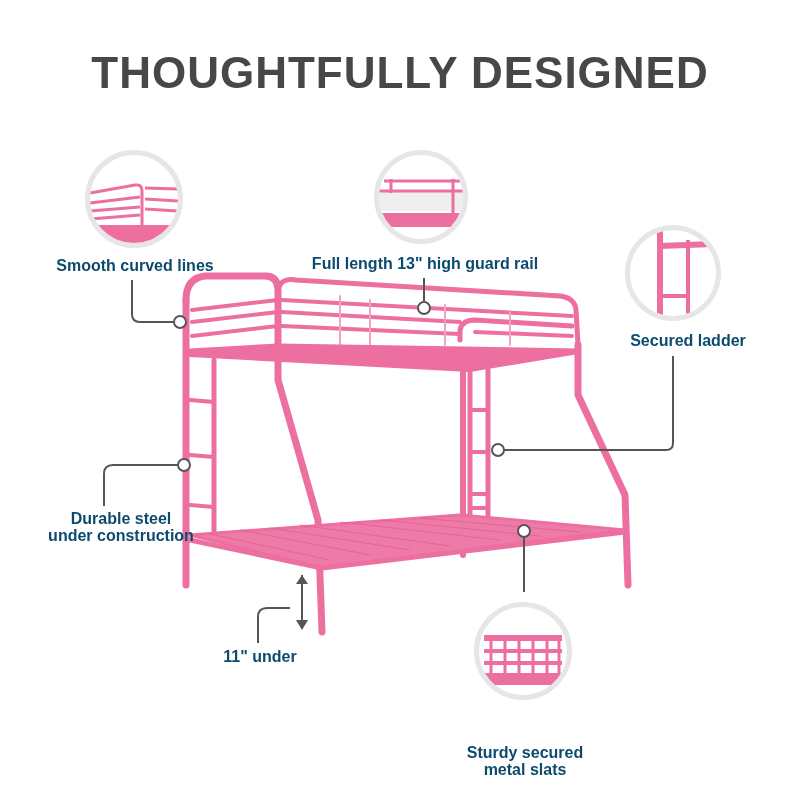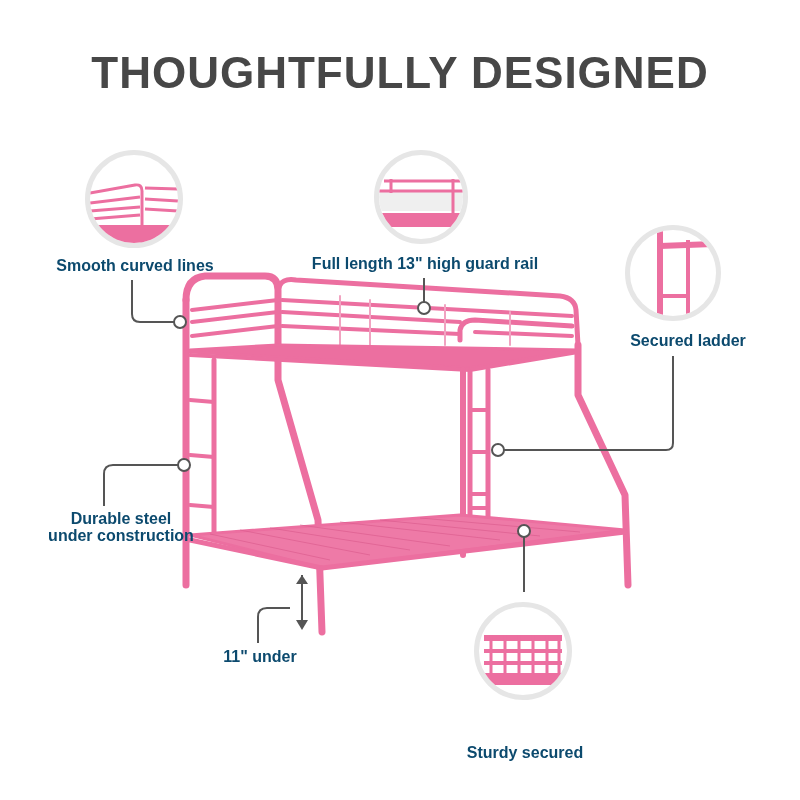--- a/index.html
+++ b/index.html
@@ -155,13 +155,14 @@
 <div class="label" style="left:608px;top:332px;width:160px;">Secured ladder</div>
 <div class="label" style="left:36px;top:510px;width:170px;">
   <div>Durable steel</div>
   <div>under construction</div>
 </div>
 <div class="label" style="left:180px;top:648px;width:160px;">
   <div>11" under</div>
 </div>
 <div class="label" style="left:440px;top:704px;width:170px;margin-top:40px;">
   <div>Sturdy secured</div>
+  <div>metal slats</div>
 </div>
 
 </body></html>

